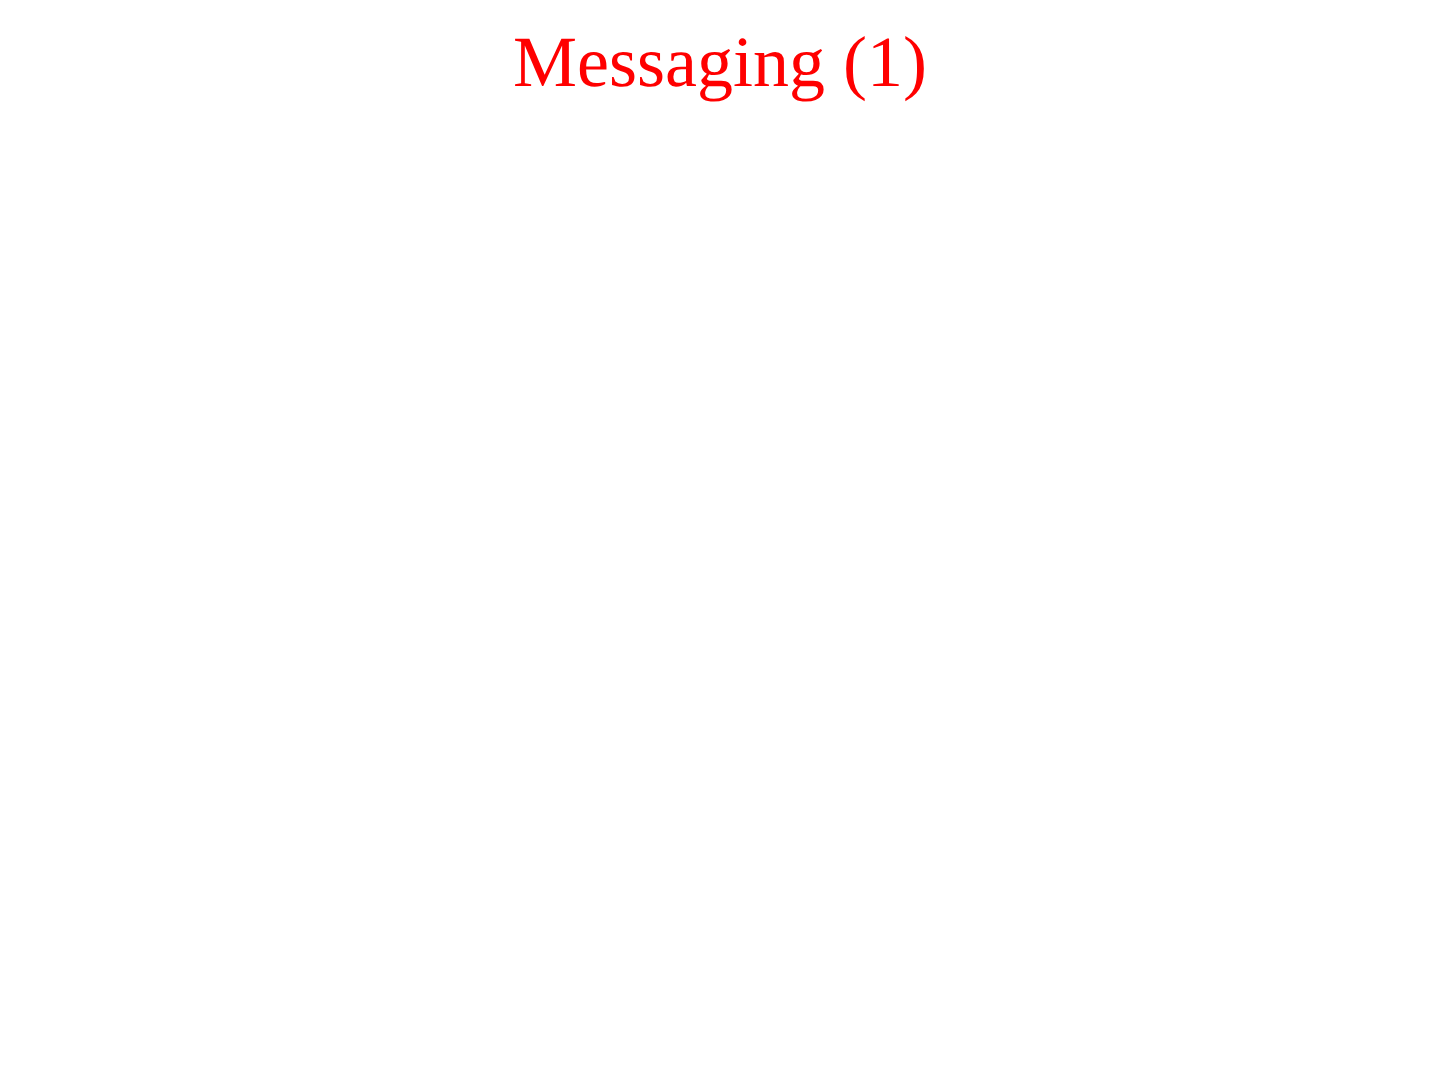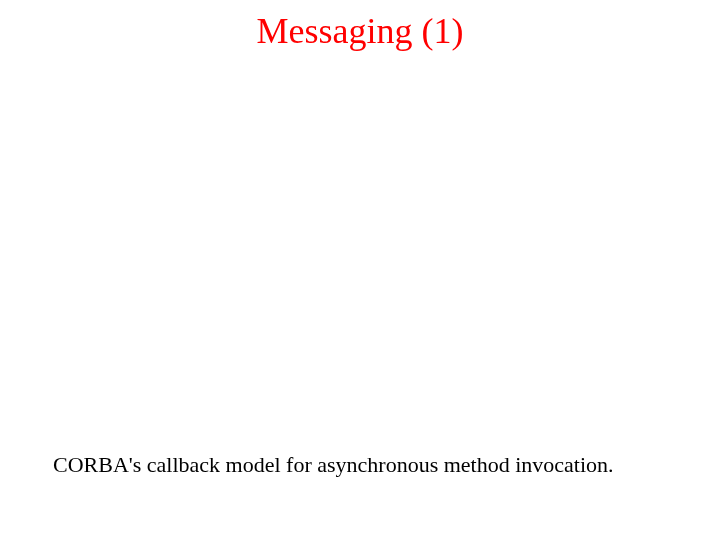--- a/index.html
+++ b/index.html
@@ -33,14 +33,13 @@
     width: 620px;
     font-size: 22px;
     color: #000000;
   }
 </style>
 </head>
 <body>
 
 <div class="slide">
   <div class="title">Messaging (1)</div>
-  <div class="caption">CORBA's callback model for asynchronous method invocation.</div>
 </div>
 
 </body></html>

